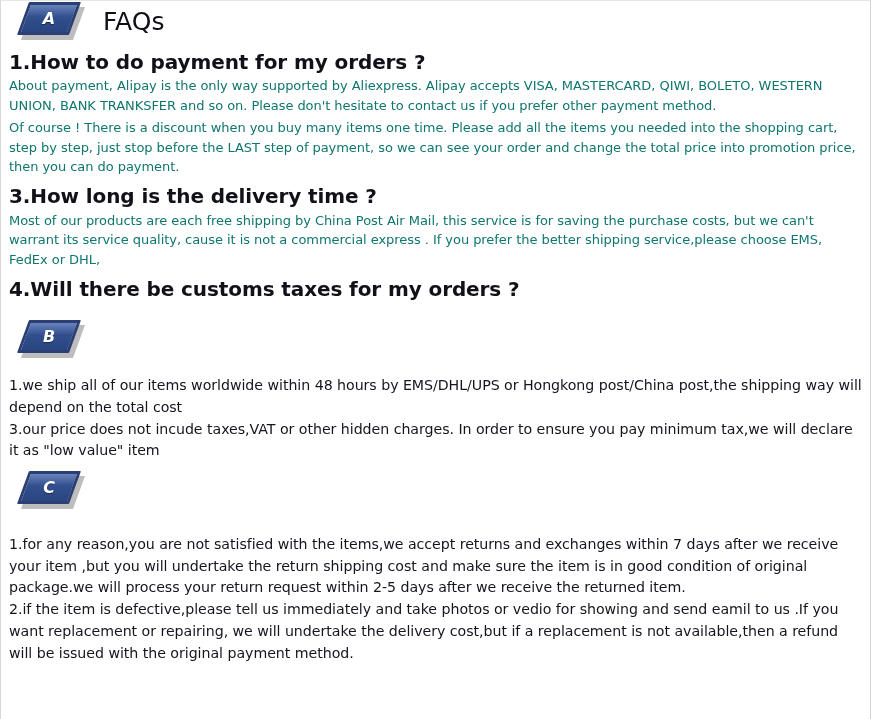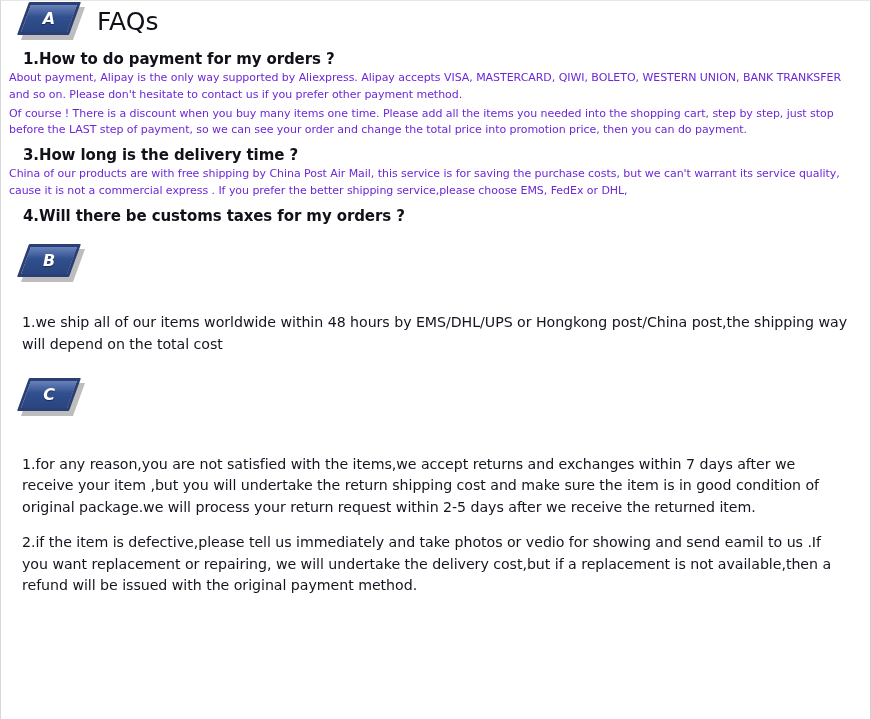--- a/index.html
+++ b/index.html
@@ -82,54 +82,54 @@
     font-style: italic;
     font-size: 16px;
     letter-spacing: 0;
     z-index: 3;
     text-shadow: 0 1px 1px rgba(0,0,0,.45);
   }
   .section-title {
     font-size: 25px;
     font-weight: normal;
     color: #111018;
-    margin-left: 16px;
+    margin-left: 22px;
     line-height: 1;
     white-space: nowrap;
   }
   .section-title.small {
     font-size: 23px;
   }
 
   
   .faq-wrap {
     padding: 0 10px 0 8px;
   }
   .q {
-    font-size: 15px;
+    font-size: 20px;
     font-weight: bold;
     color: #121018;
-    margin: 7px 0 2px 14px;
+    margin: 7px 0 2px 0;
     line-height: 1.22;
     letter-spacing: -.1px;
   }
   .a {
-    font-size: 11px;
+    font-size: 13px;
     line-height: 1.52;
-    color: #6d28d9;
+    color: #0f766e;
     margin: 0 0 2px 0;
     letter-spacing: -.05px;
   }
 
   
   .body-line {
     font-size: 14.2px;
     line-height: 1.53;
     color: #16141f;
-    margin: 13px;
+    margin: 0;
     padding: 0 7px 0 8px;
     letter-spacing: -.05px;
   }
 
   .gap-s { height: 6px; }
   .gap-m { height: 14px; }
   .gap-l { height: 22px; }
 
   #faq-head { margin-top: -2px; }
 </style>
@@ -147,39 +147,40 @@
     <div class="section-title">FAQs</div>
   </div>
 
   <div class="faq-wrap">
     <div class="q">1.How to do payment for my orders ?</div>
     <div class="a">About payment, Alipay is the only way supported by Aliexpress. Alipay accepts VISA, MASTERCARD, QIWI, BOLETO, WESTERN UNION, BANK TRANKSFER and so on. Please don't hesitate to contact us if you prefer other payment method.</div>
 
     <div class="a">Of course ! There is a discount when you buy many items one time. Please add all the items you needed into the shopping cart, step by step, just stop before the LAST step of payment, so we can see your order and change the total price into promotion price, then you can do payment.</div>
 
     <div class="q">3.How long is the delivery time ?</div>
-    <div class="a">China of our products are with free shipping by China Post Air Mail, this service is for saving the purchase costs, but we can't warrant its service quality, cause it is not a commercial express . If you prefer the better shipping service,please choose EMS, FedEx or DHL,</div>
+    <div class="a">Most of our products are each free shipping by China Post Air Mail, this service is for saving the purchase costs, but we can't warrant its service quality, cause it is not a commercial express . If you prefer the better shipping service,please choose EMS, FedEx or DHL,</div>
 
     <div class="q">4.Will there be customs taxes for my orders ?</div>
   </div>
 
   <div class="gap-m"></div>
 
   <div class="section-head">
     <div class="badge">
       <div class="shadow"></div>
       <div class="plate"></div>
       <div class="letter">B</div>
     </div>
   </div>
 
   <div class="gap-m"></div>
 
   <div>
     <p class="body-line">1.we ship all of our items worldwide within 48 hours by EMS/DHL/UPS or Hongkong post/China post,the shipping way will depend on the total cost</p>
+    <p class="body-line">3.our price does not incude taxes,VAT or other hidden charges. In order to ensure you pay minimum tax,we will declare it as "low value" item</p>
   </div>
 
   <div class="gap-s"></div>
 
   <div class="section-head">
     <div class="badge">
       <div class="shadow"></div>
       <div class="plate"></div>
       <div class="letter">C</div>
     </div>

